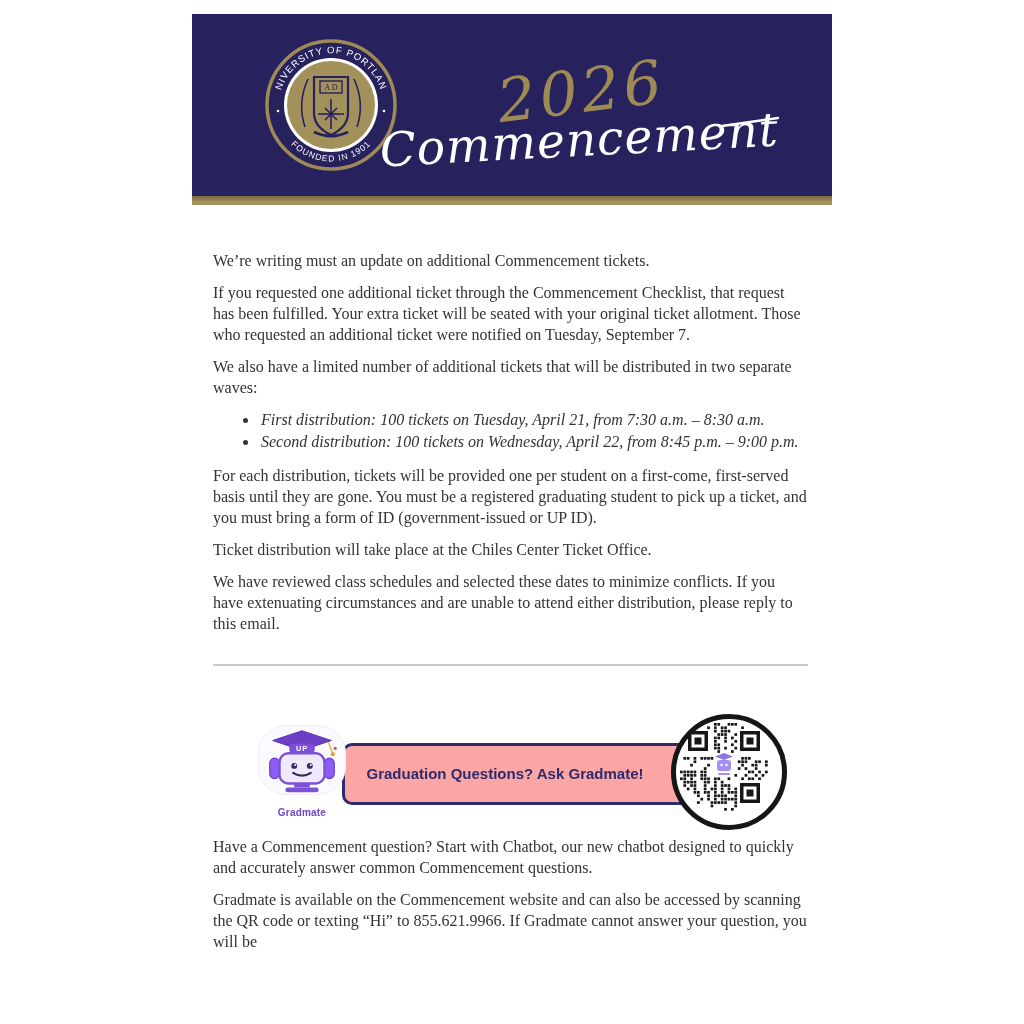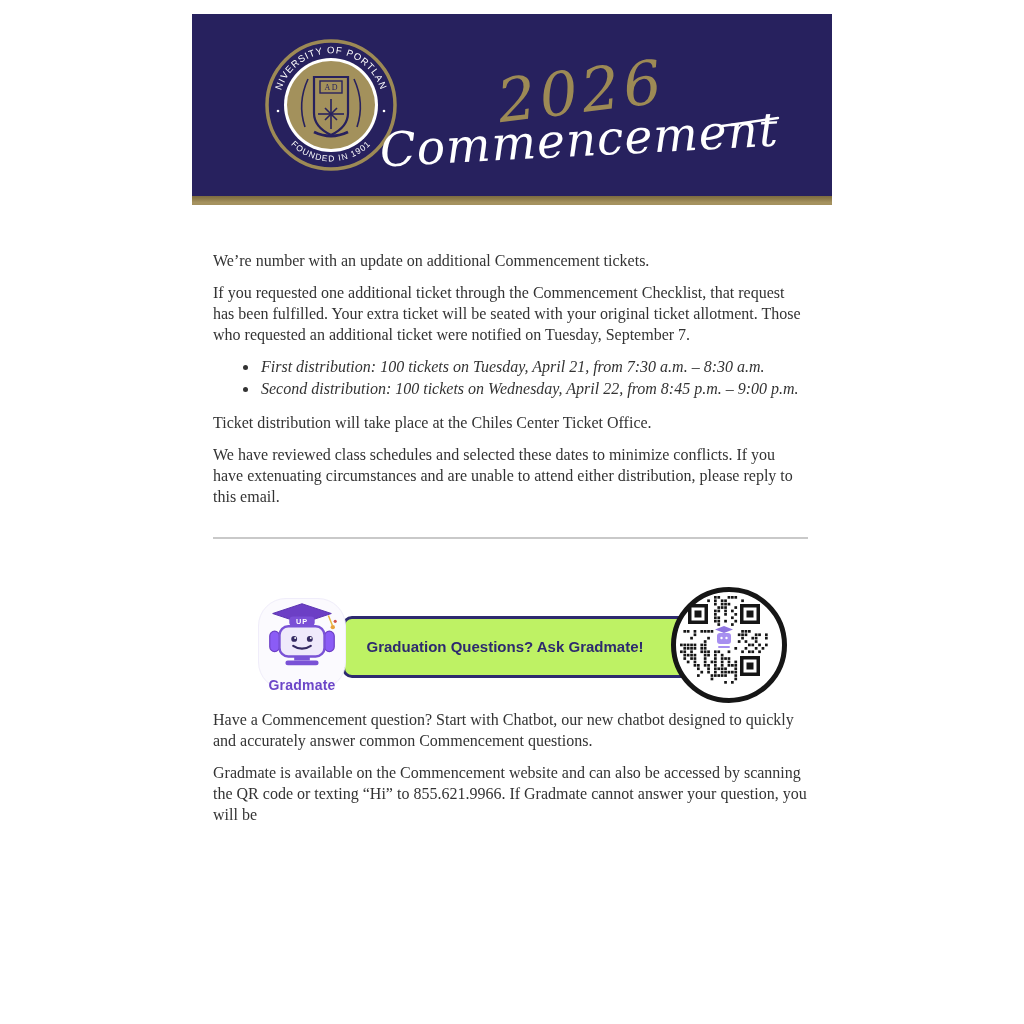--- a/index.html
+++ b/index.html
@@ -17,31 +17,31 @@
   
   .content{padding:45px 24px 0 21px;color:#333333;font-size:16px;line-height:21px;}
   .content p{margin:0 0 11px;}
   .content ul{margin:11px 0 13px;padding-left:46px;}
   .content li{margin:0 0 1px;padding-left:2px;font-style:italic;}
   hr.rule{border:none;border-top:2px solid #c9c9c9;margin:30px 0 0;}
 
   
   .banner{position:relative;height:124px;margin-top:46px;}
   .mascot-card{
-    position:absolute;left:45px;top:13px;width:88px;height:92px;
+    position:absolute;left:45px;top:13px;width:88px;height:70px;
     background:#fbfafe;border:1px solid #f0edfa;border-radius:28px;
     box-sizing:border-box;text-align:center;z-index:2;
   }
   .mascot-label{
-    font-family:"Liberation Sans",sans-serif;font-size:14px;font-weight:bold;
+    font-family:"Liberation Sans",sans-serif;font-size:10px;font-weight:bold;
     color:#6C46C8;margin-top:-3px;letter-spacing:.2px;
   }
   .ribbon{
     position:absolute;left:129px;top:31px;width:398px;height:62px;box-sizing:border-box;
-    border:3px solid #2d2a6e;border-radius:10px;background:#bef264;z-index:1;
+    border:3px solid #2d2a6e;border-radius:10px;background:#fca5a5;z-index:1;
     display:flex;flex-direction:column;justify-content:center;align-items:center;
     padding-right:72px;
     font-family:"Liberation Sans",sans-serif;font-weight:bold;
     color:#2d2a6e;font-size:15px;line-height:20px;text-align:center;
   }
   .qr{
     position:absolute;left:458px;top:2px;width:106px;height:106px;
     border:5px solid #161616;border-radius:50%;background:#ffffff;z-index:3;
   }
 
@@ -94,26 +94,28 @@
 
       <text x="392" y="98" text-anchor="middle" transform="rotate(-7 392 98)" font-family="DejaVu Serif, serif" font-style="italic" font-size="60" letter-spacing="4" fill="#9d8a55">2026</text>
 
       <text x="388" y="142" text-anchor="middle" transform="rotate(-3 388 142)" font-family="DejaVu Serif, serif" font-style="italic" font-size="47" letter-spacing="1" fill="#ffffff">Commencement</text>
       <path d="M 530 112 L 586 104" stroke="#ffffff" stroke-width="2.4" stroke-linecap="round"></path>
     </svg>
   </div>
   <div class="goldbar"></div>
 
   <div class="content">
-    <p>We’re number with an update on additional Commencement tickets.</p>
+    <p>We’re writing must an update on additional Commencement tickets.</p>
     <p>If you requested one additional ticket through the Commencement Checklist, that request has been fulfilled. Your extra ticket will be seated with your original ticket allotment. Those who requested an additional ticket were notified on Tuesday, September 7.</p>
+    <p>We also have a limited number of additional tickets that will be distributed in two separate waves:</p>
     <ul>
       <li>First distribution: 100 tickets on Tuesday, April 21, from 7:30 a.m. – 8:30 a.m.</li>
       <li>Second distribution: 100 tickets on Wednesday, April 22, from 8:45 p.m. – 9:00 p.m.</li>
     </ul>
+    <p>For each distribution, tickets will be provided one per student on a first-come, first-served basis until they are gone. You must be a registered graduating student to pick up a ticket, and you must bring a form of ID (government-issued or UP ID).</p>
     <p>Ticket distribution will take place at the Chiles Center Ticket Office.</p>
     <p>We have reviewed class schedules and selected these dates to minimize conflicts. If you have extenuating circumstances and are unable to attend either distribution, please reply to this email.</p>
 
     <hr class="rule">
 
     <div class="banner">
 
       <div class="mascot-card">
         <svg width="86" height="74" viewBox="0 0 88 74">
 

